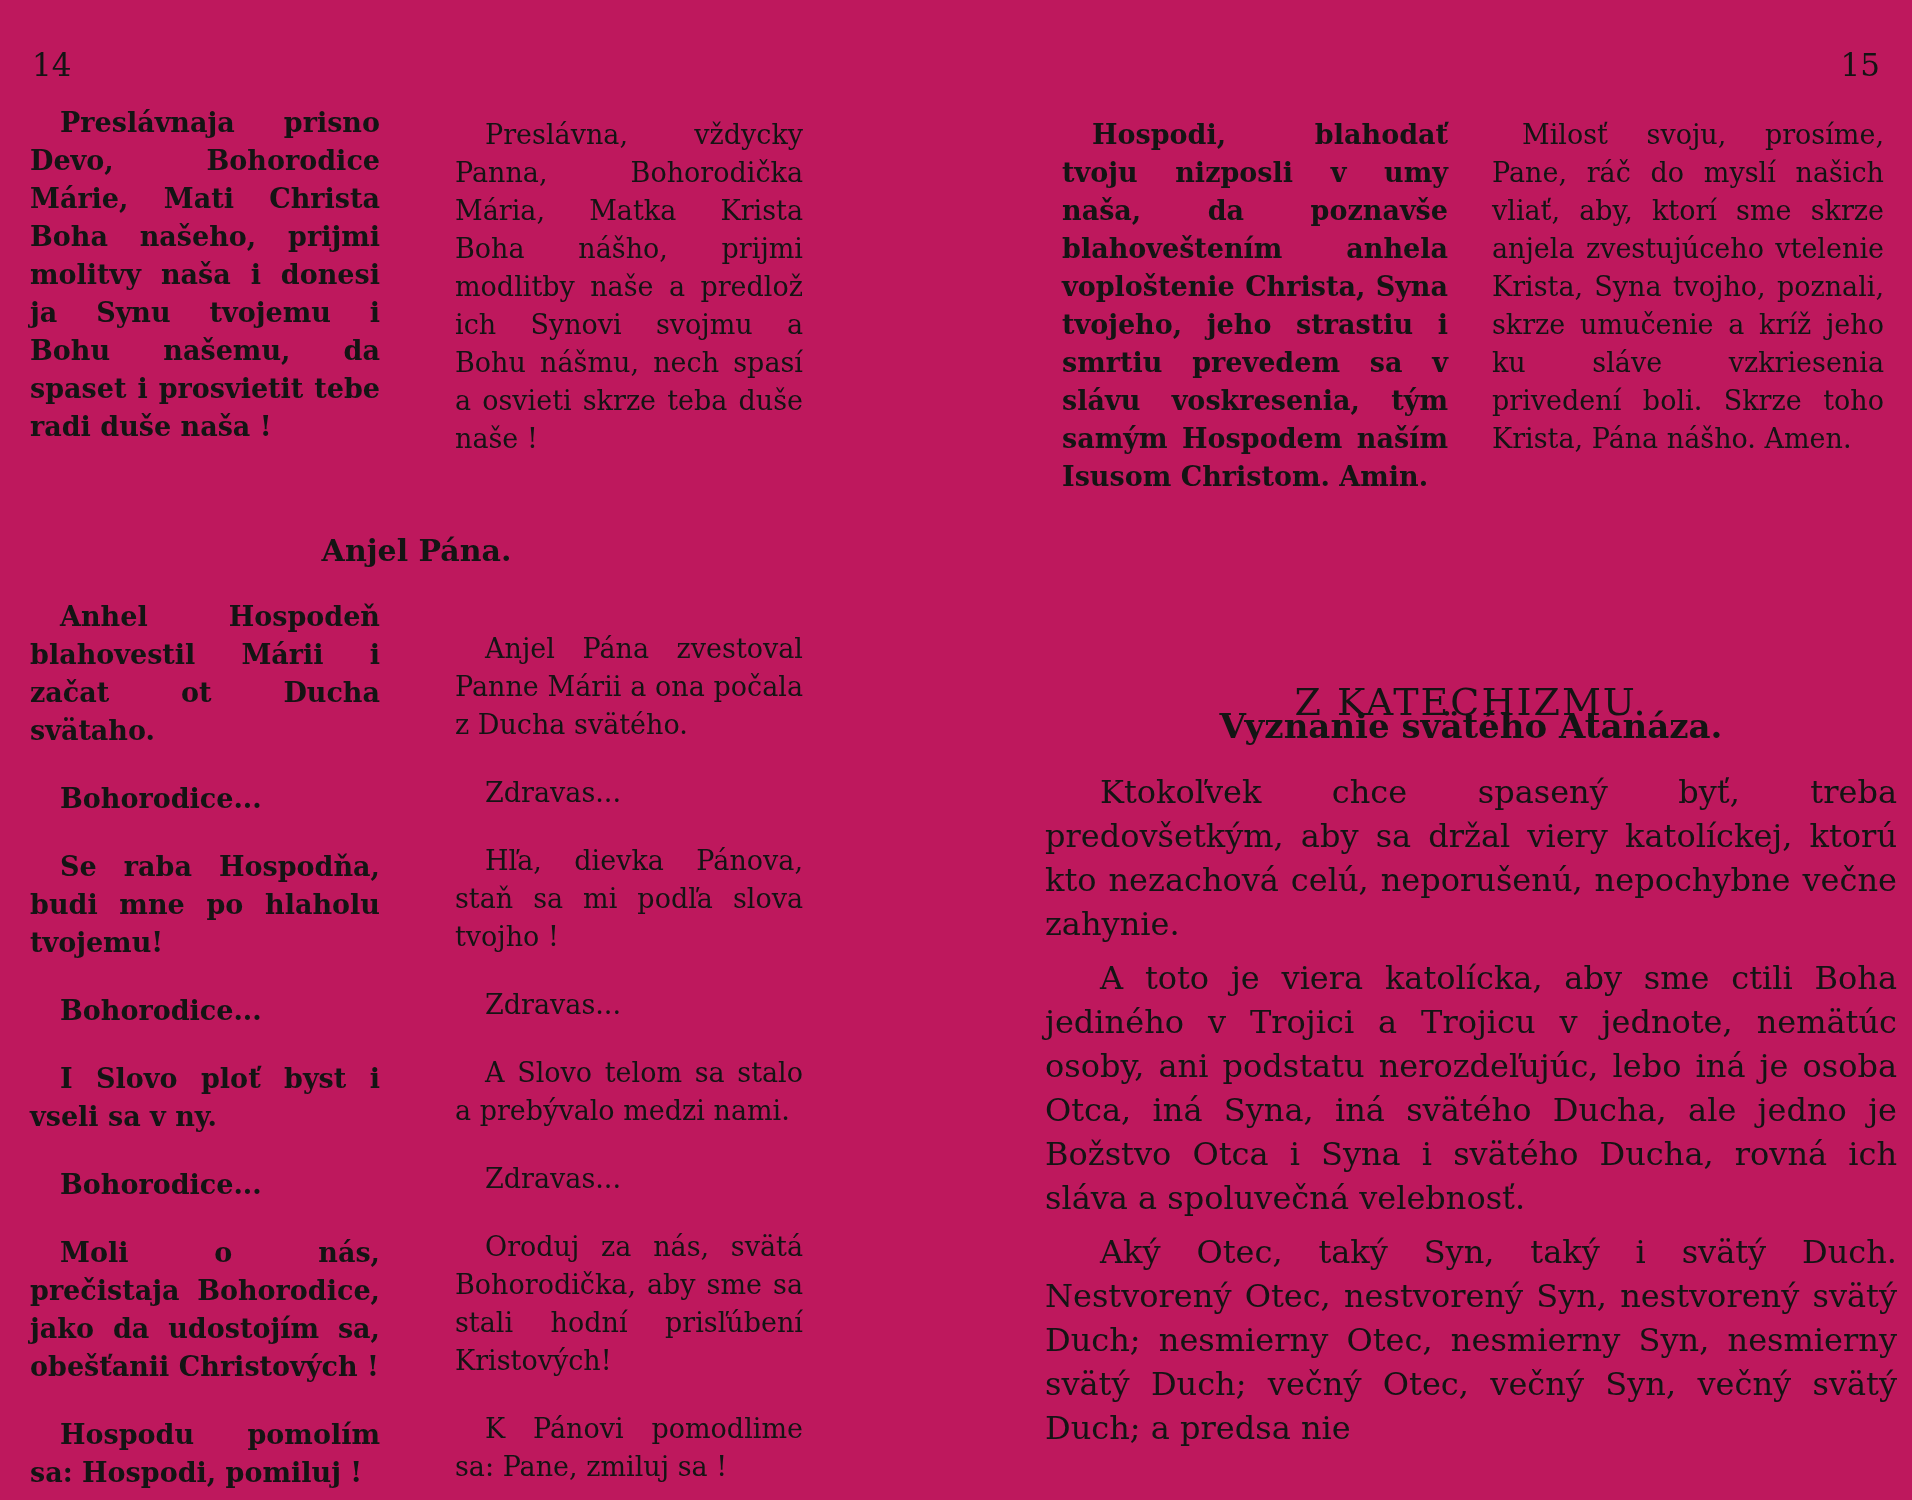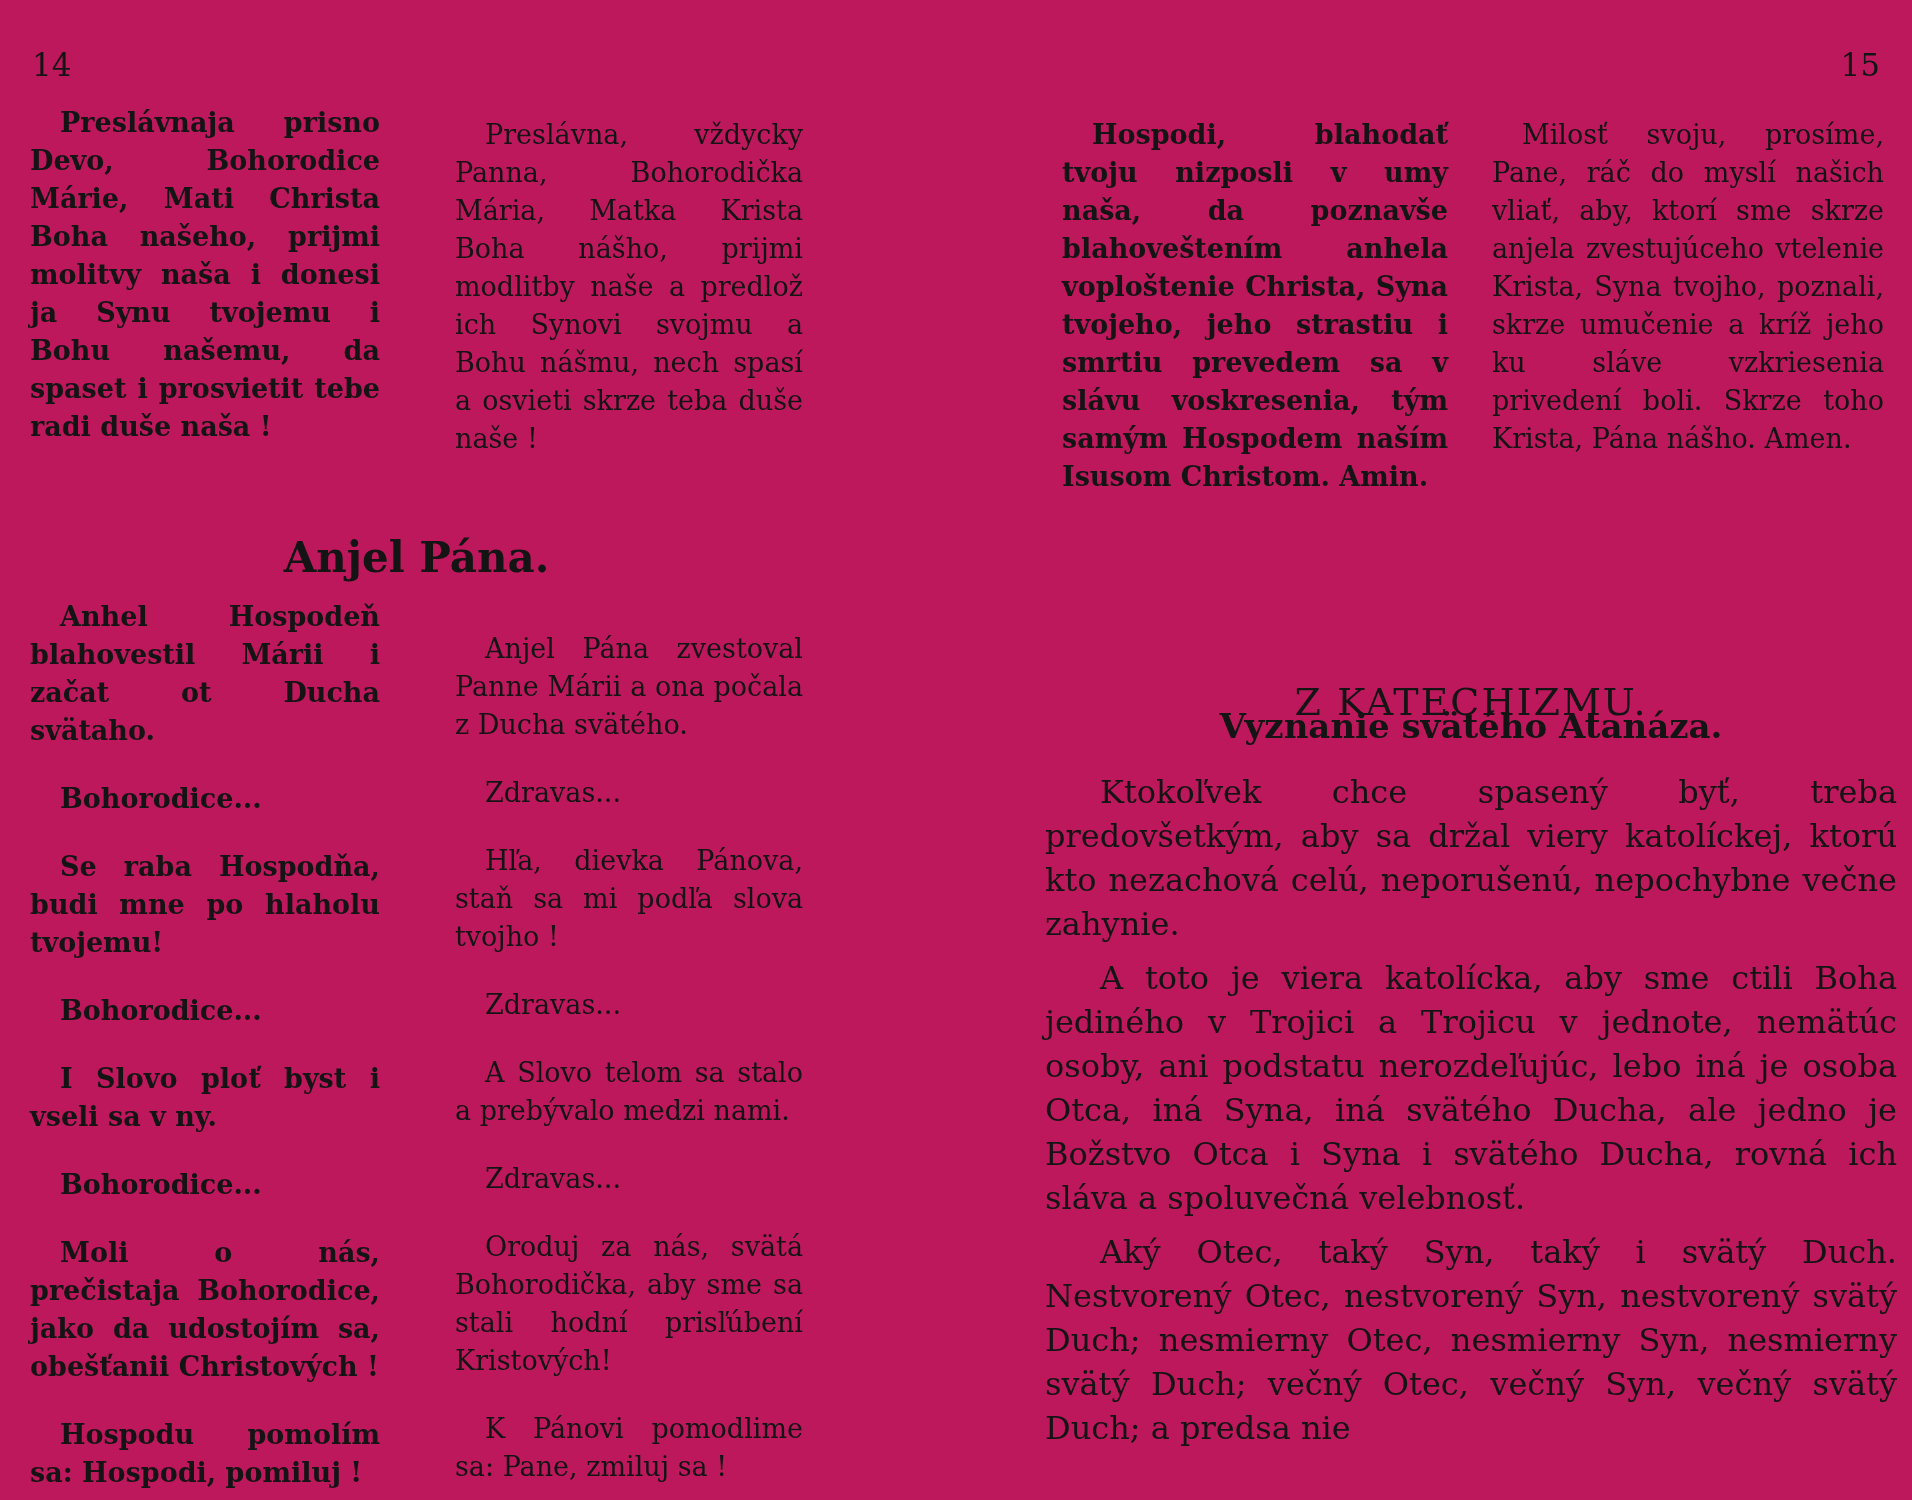--- a/index.html
+++ b/index.html
@@ -37,21 +37,21 @@
   .col p:last-child { margin-bottom: 0; }
   .bold-col { font-weight: bold; }
 
   
   .num-14 { left: 32px; }
   .p14-top-col1 { left: 30px;  top: 104px; width: 350px; }
   .p14-top-col2 { left: 455px; top: 116px; width: 348px; }
   .p14-heading {
     position: absolute;
     left: 30px; top: 533px; width: 773px;
-    font-size: 42px; font-weight: bold;
+    font-size: 30px; font-weight: bold;
     text-align: center; margin: 0;
   }
   .p14-bot-col1 { left: 30px;  top: 598px; width: 350px; }
   .p14-bot-col2 { left: 455px; top: 598px; width: 348px; margin-top: 32px; }
 
   
   .num-15 { right: 32px; }
   .p15-top-col1 { left: 1062px; top: 116px; width: 386px; }
   .p15-top-col2 { left: 1492px; top: 116px; width: 392px; }
   .p15-heading1 {

